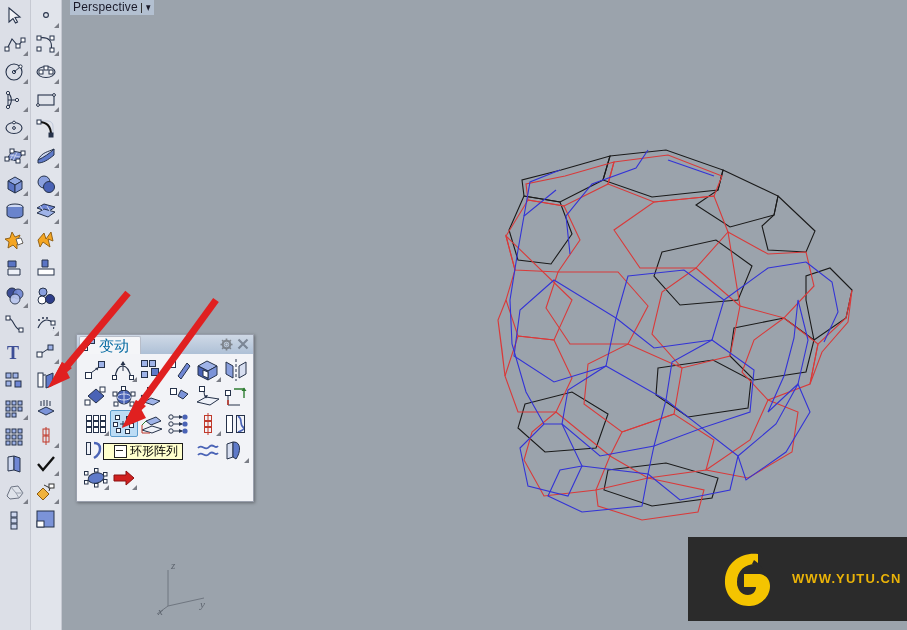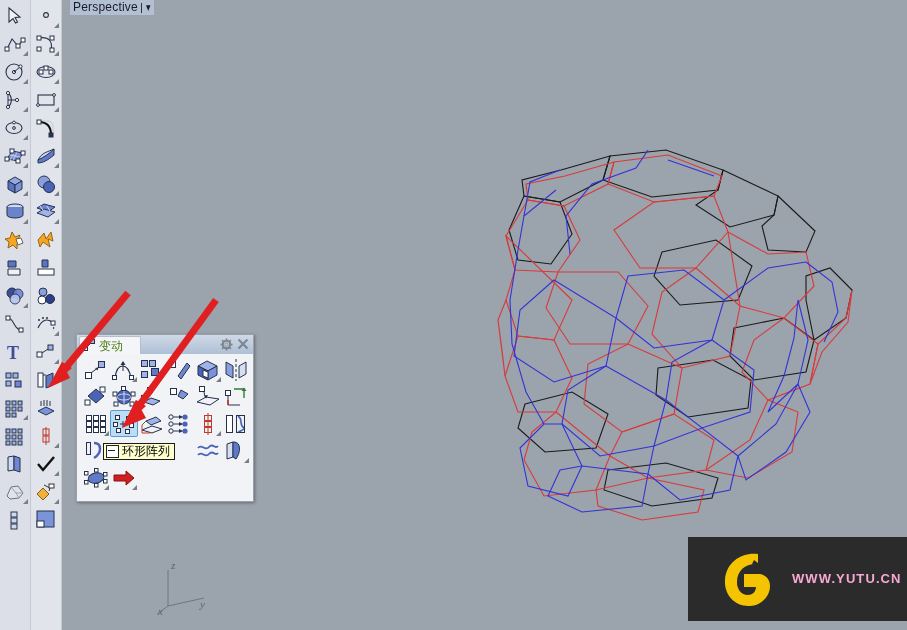--- a/index.html
+++ b/index.html
@@ -47,50 +47,50 @@
     position:absolute;left:0;top:0;right:0;height:19px;
     background:linear-gradient(#cfd9e6,#aec0d6);
     border-bottom:1px solid #9aa7b8;
   }
   #xform-tab{
     position:absolute;left:2px;top:1px;height:18px;min-width:62px;
     background:#f4f5f8;border:1px solid #b7bdc9;border-bottom:none;
     display:flex;align-items:center;gap:3px;padding:0 6px 0 3px;
     border-radius:2px 2px 0 0;box-sizing:border-box;
   }
-  #xform-tab .tabtxt{font-size:12px;color:#4d7c0f;line-height:12px;}
+  #xform-tab .tabtxt{font-size:15px;color:#0369a1;line-height:12px;}
   #xform-gear{position:absolute;right:20px;top:3px;width:13px;height:13px;opacity:.55;}
   #xform-close{position:absolute;right:4px;top:3px;width:12px;height:12px;opacity:.5;}
   #xform-body{position:absolute;left:0;top:19px;right:0;bottom:0;background:#f2f3f7;}
   .gbtn{position:absolute;width:28px;height:27px;display:flex;align-items:center;justify-content:center;box-sizing:border-box;}
   .gbtn.sel{background:#bcdcf5;border:1px solid #5c9ccc;border-radius:2px;}
 
   
   #tooltip{
     position:absolute;left:103px;top:443px;height:17px;
     background:#ffffcd;border:1px solid #1b1b1b;
-    display:flex;align-items:center;gap:3px;padding:0 4px 0 2px;
+    display:flex;align-items:center;gap:3px;padding:0 4px 0 10px;
     font-size:12px;color:#000;z-index:40;white-space:nowrap;box-sizing:border-box;
   }
   #tooltip .ttglyph{width:11px;height:11px;border:1px solid #222;background:#fff;
     position:relative;display:inline-block;flex:0 0 auto;}
   #tooltip .ttglyph:after{content:"";position:absolute;left:1px;top:4px;width:7px;height:1px;background:#222;}
 
   
   #axis{position:absolute;left:88px;top:558px;width:62px;height:58px;}
 
   
   #watermark{
     position:absolute;left:688px;top:537px;width:219px;height:84px;
     background:#2b2b2b;display:flex;align-items:center;gap:10px;padding-left:26px;box-sizing:border-box;
   }
   #wm-text{display:flex;flex-direction:column;gap:1px;}
   #wm-cn{font-size:27px;font-weight:bold;color:#f4c400;letter-spacing:1px;line-height:30px;
          font-family:"DejaVu Sans","Liberation Sans",sans-serif;}
-  #wm-url{font-size:13px;font-weight:bold;color:#f9a8d4;letter-spacing:1.1px;line-height:14px;}
+  #wm-url{font-size:13px;font-weight:bold;color:#eab308;letter-spacing:1.1px;line-height:14px;}
 
   
   #arrows{position:absolute;left:0;top:0;width:907px;height:630px;pointer-events:none;z-index:30;}
 </style>
 </head>
 <body>
 
 <div id="viewport">
 
   <div id="viewport-title">

